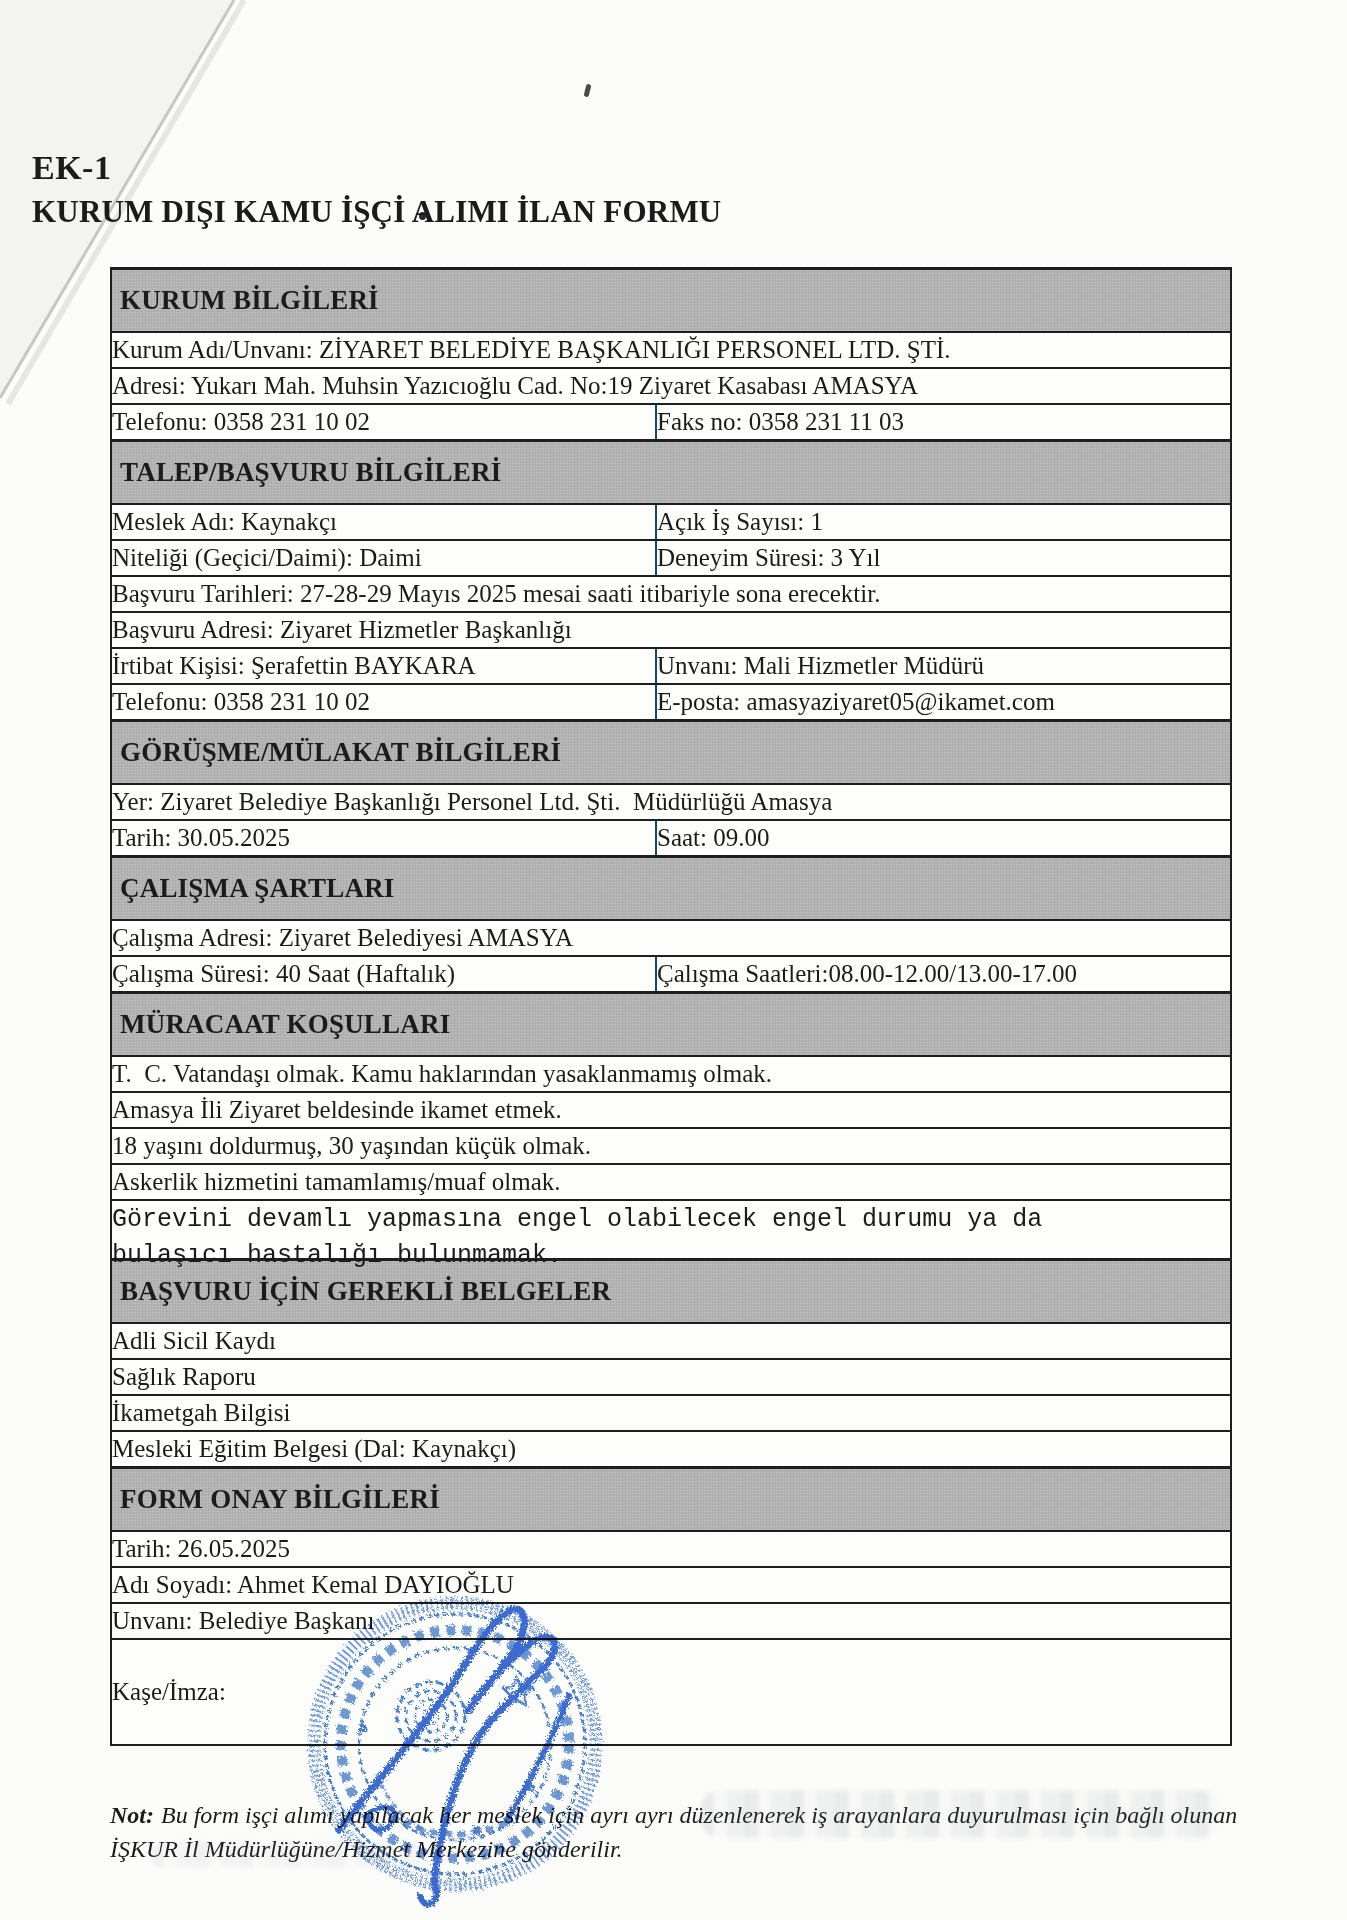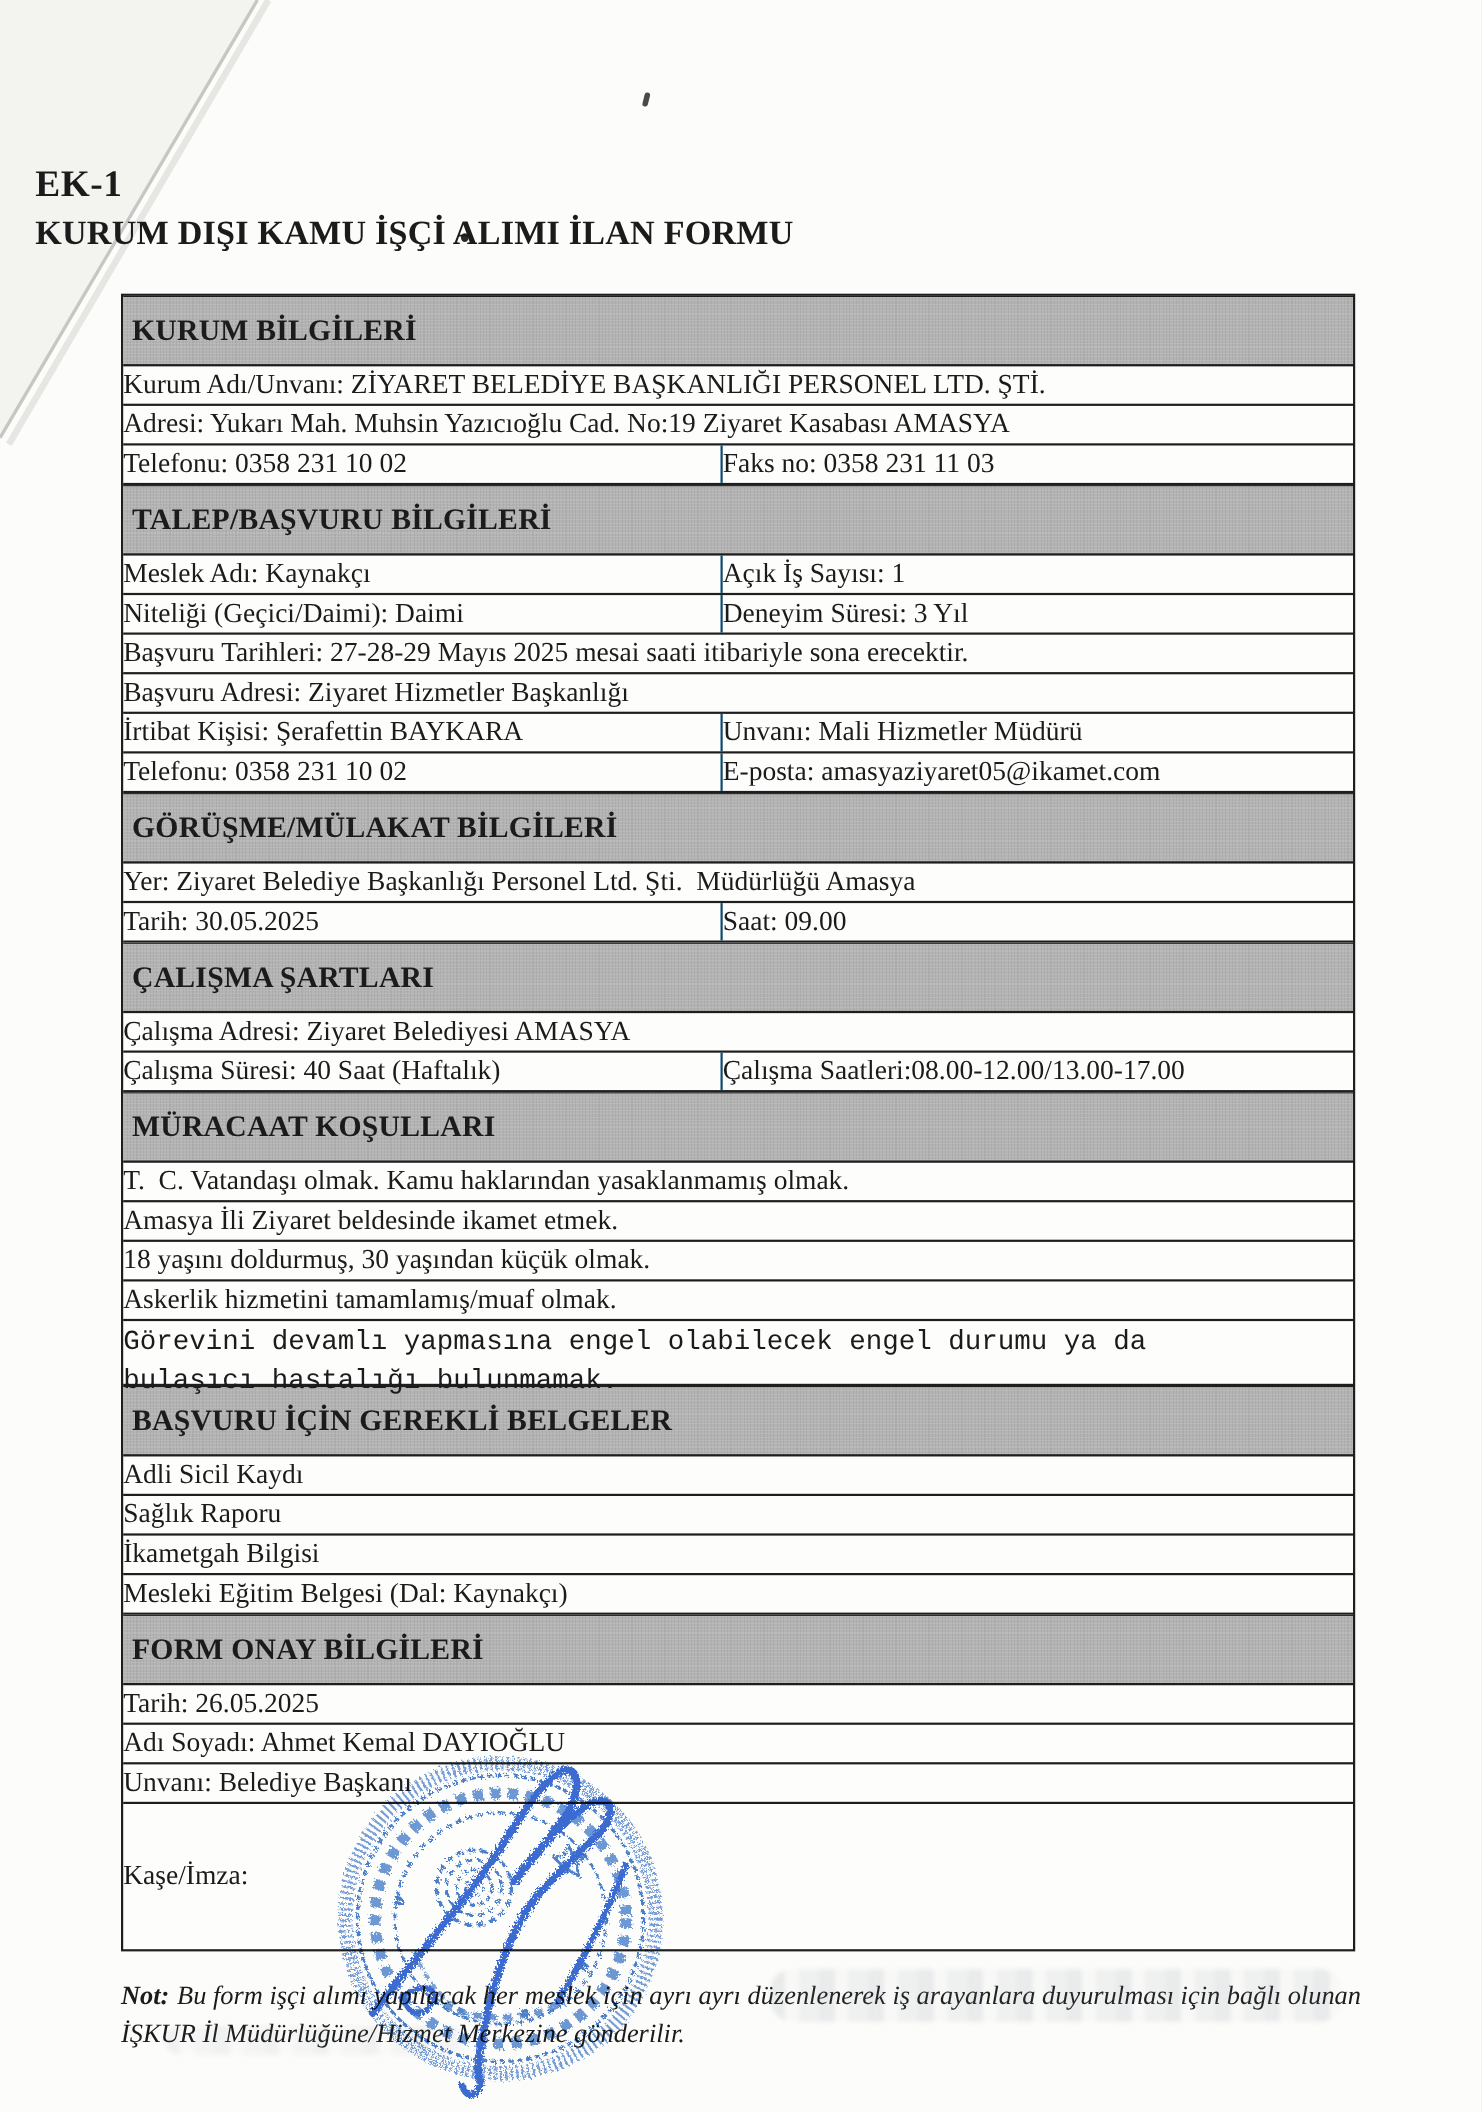--- a/index.html
+++ b/index.html
@@ -38,21 +38,21 @@
   .r{
     height:36px;box-sizing:border-box;border-bottom:2px solid #1e1e1e;
     display:flex;align-items:center;font-size:25px;
   }
   .r:last-child{border-bottom:none;}
   .r .c{white-space:pre-wrap;}
   .r.two{display:grid;grid-template-columns:543px 1fr;align-items:center;}
   .r.two .c2{border-left:2px solid #0c4a6e;height:100%;display:flex;align-items:center;box-sizing:border-box;}
   .r.wrap{height:59px;align-items:flex-start;font-family:Liberation Mono, monospace;}
   .r.wrap .c{width:1060px;line-height:36px;padding-top:1px;}
-  .r.kase{height:132px;text-align:right;}
+  .r.kase{height:104px;text-align:right;}
   
   .note{
     position:absolute;left:110px;top:1798px;width:1140px;margin:0;
     font-style:italic;font-size:24px;line-height:34px;white-space:pre-wrap;
   }
   .note b{margin-right:7px;}
   
   .stamp{position:absolute;left:281px;top:1578px;mix-blend-mode:multiply;opacity:.92;}
   .stamp .ink{stroke:#3a74c9;fill:none;}
   .stamp .sig{stroke:#2b5ed0;fill:none;stroke-linecap:round;stroke-linejoin:round;}

